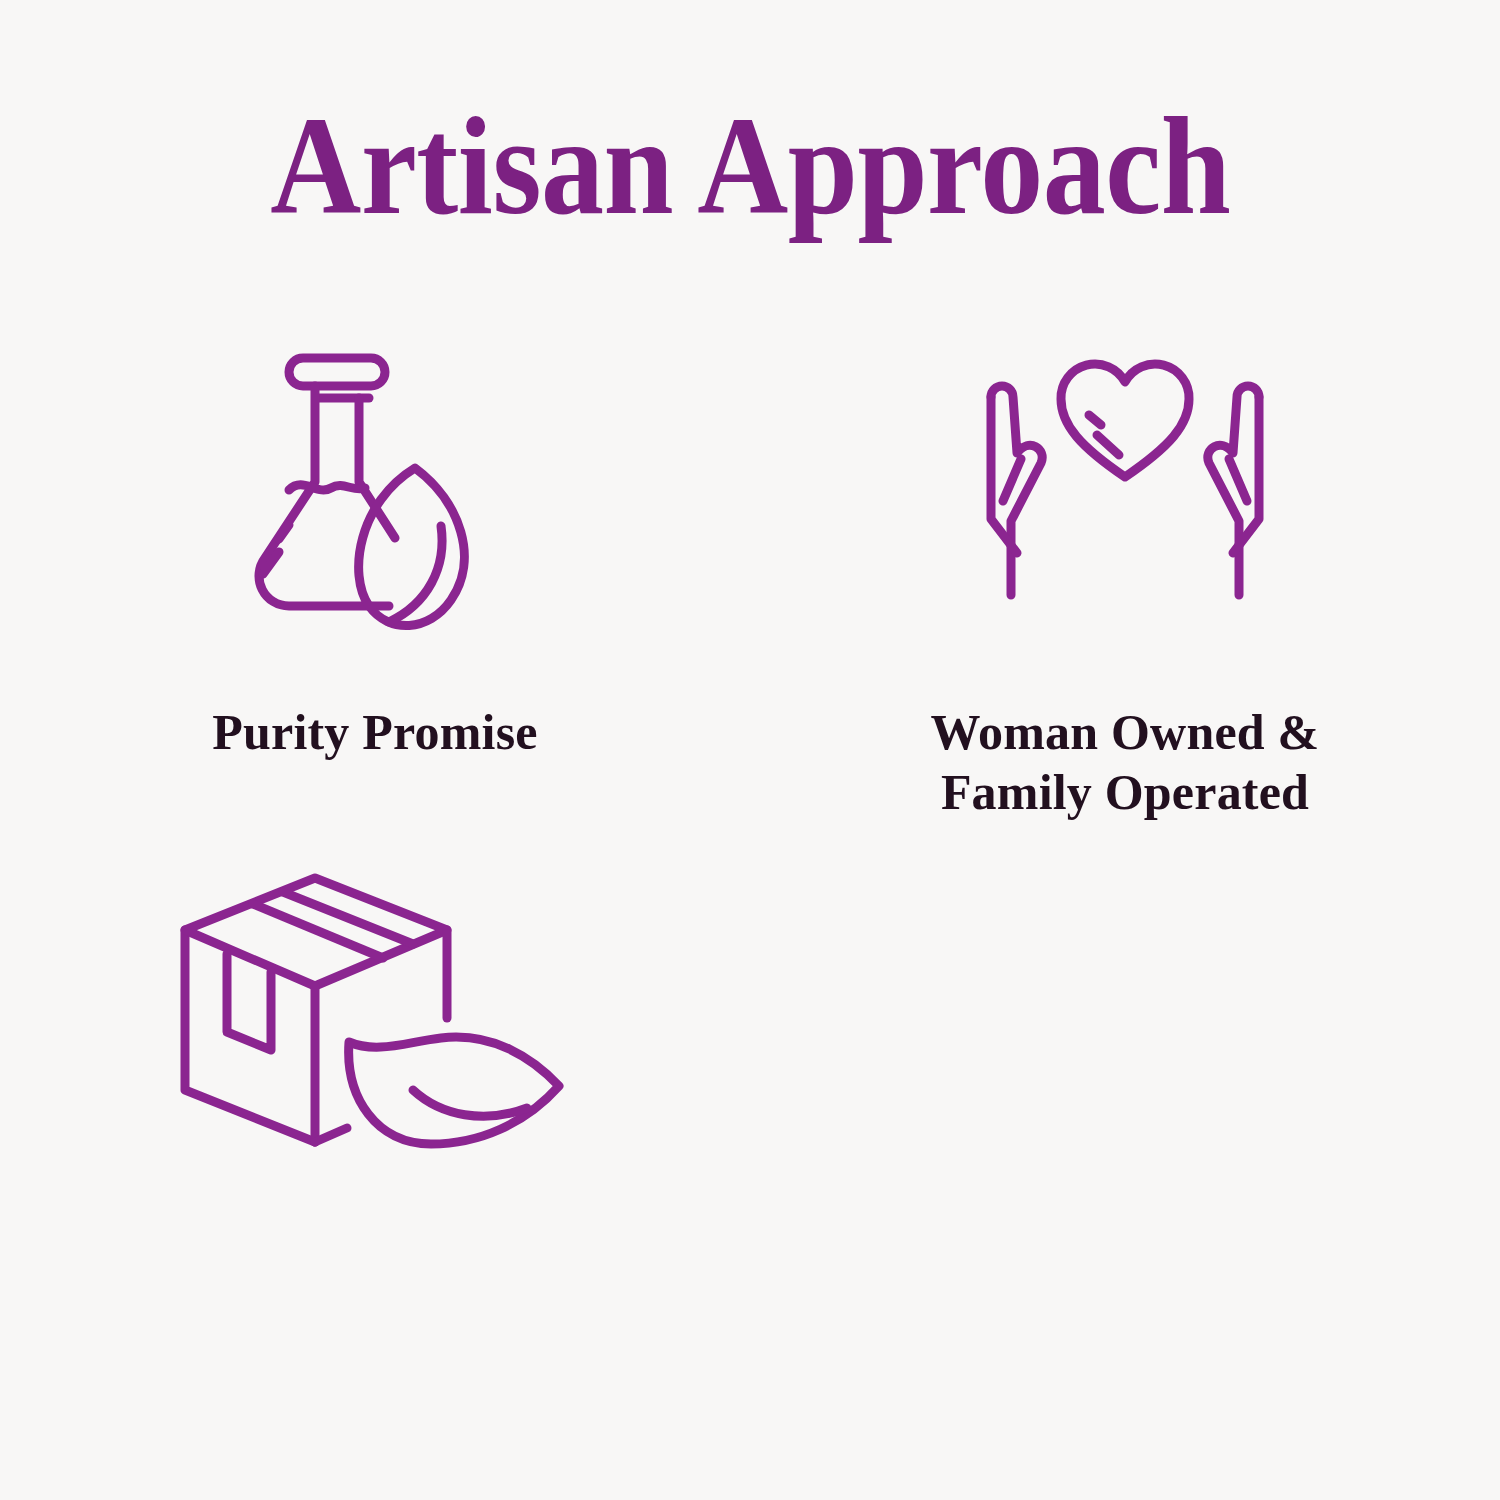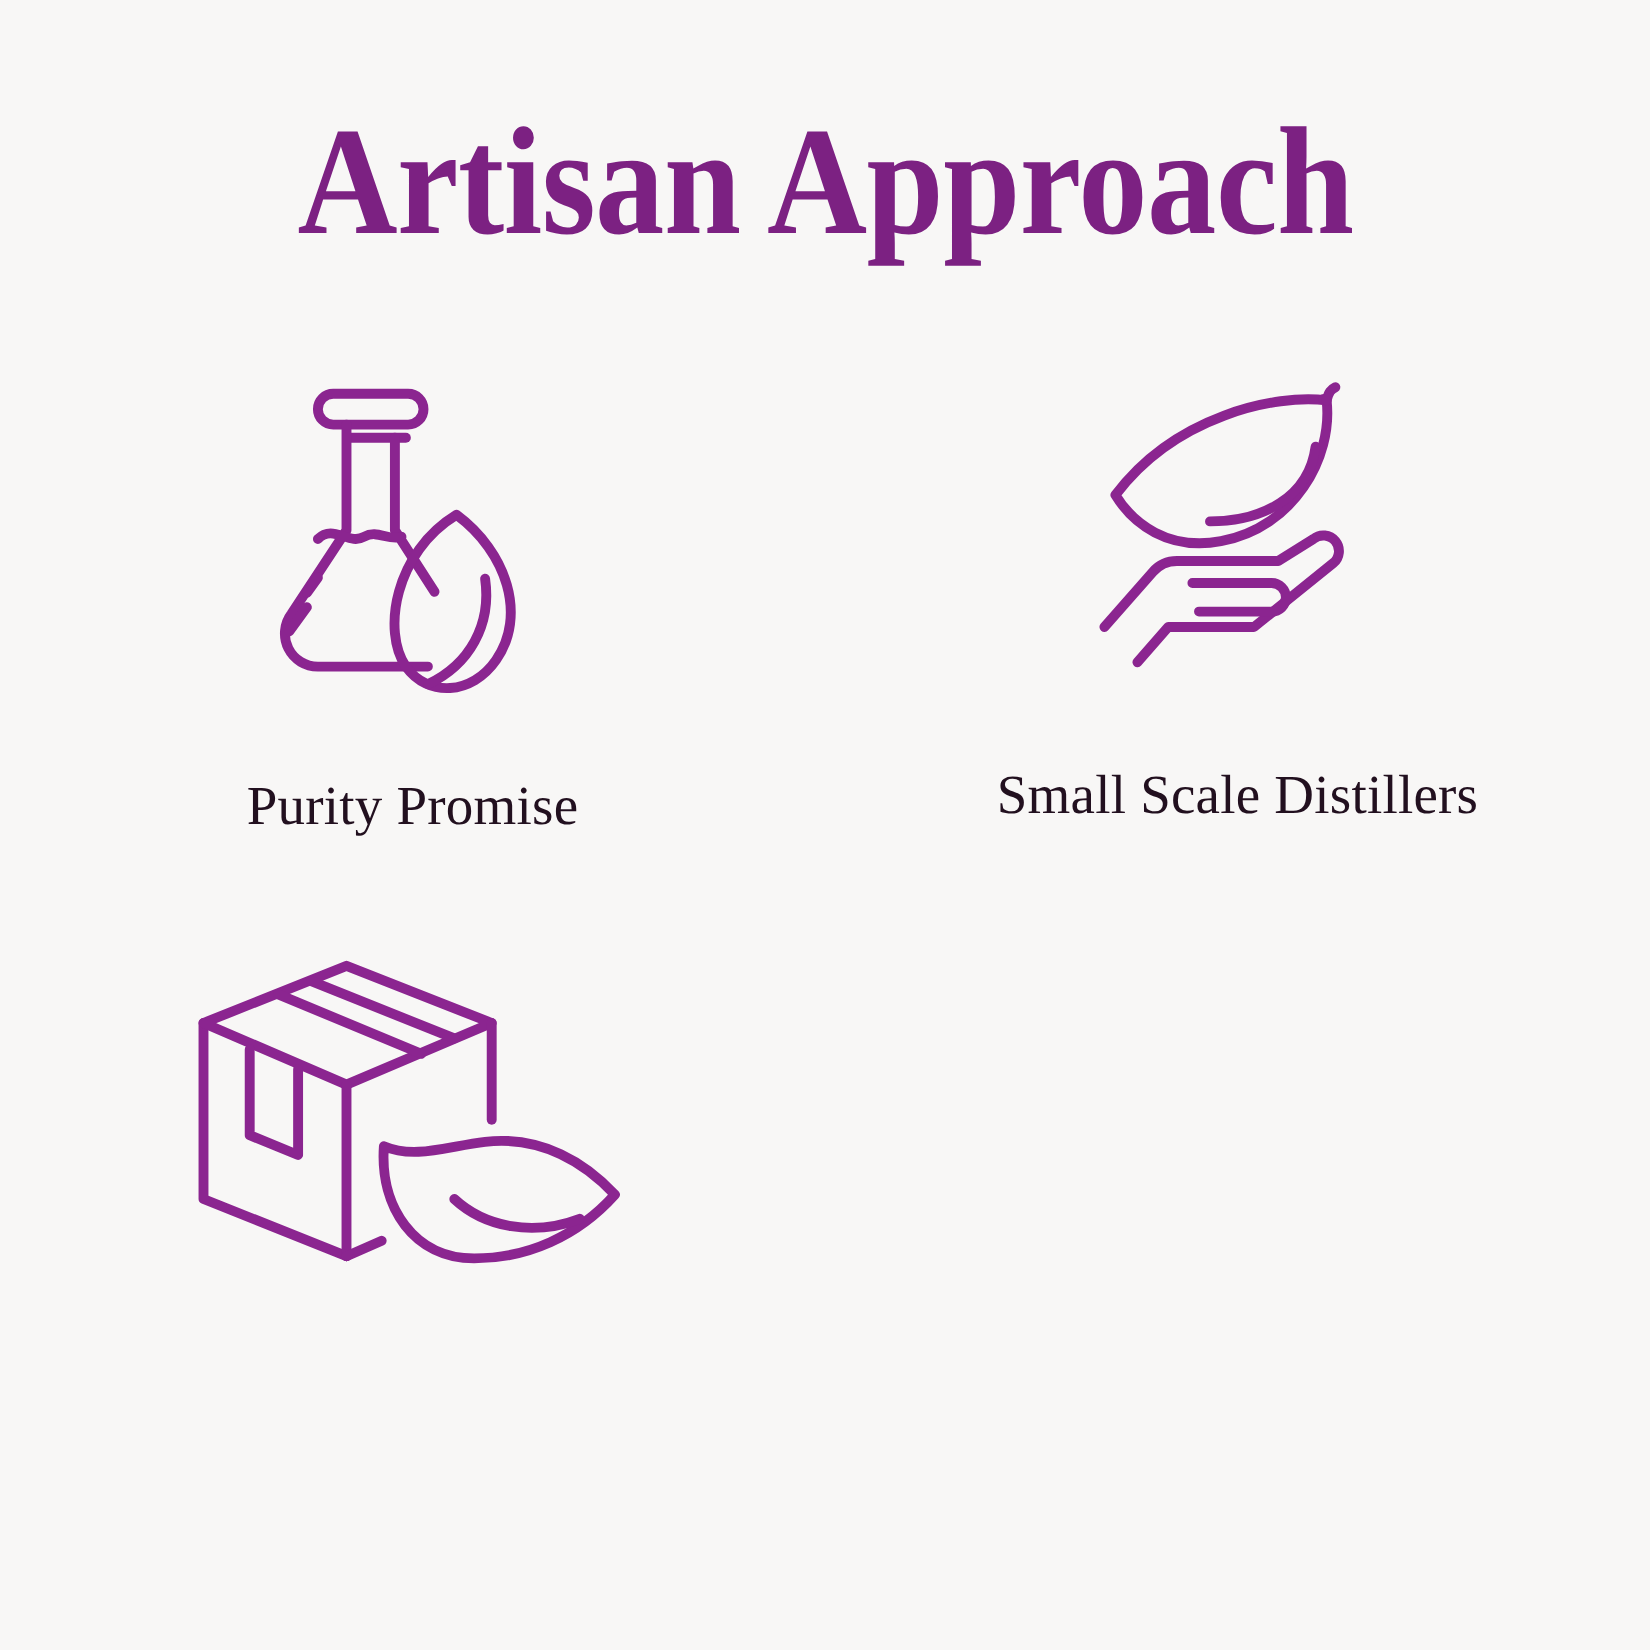--- a/index.html
+++ b/index.html
@@ -77,21 +77,21 @@
   }
   .feature-icon svg {
     display: block;
     overflow: visible;
   }
 
   .feature-label {
     margin: 0;
     color: #22101f;
     font-family: "Liberation Serif", "DejaVu Serif", serif;
-    font-weight: 400;
+    font-weight: 700;
     font-size: 50px;
     line-height: 1.20;
     text-align: center;
     letter-spacing: 0.2px;
     white-space: pre-line;
   }
 
   
   .feature.r1 .feature-icon { height: 300px; }
   .feature.r1 .feature-label { margin-top: 62px; }
@@ -136,38 +136,42 @@
           <path class="icon-stroke" d="M34 212 l-16 22"></path>
 
           <path class="icon-stroke" d="M170 128 c46 34 64 92 36 132 c-22 32 -62 34 -82 6 c-22 -32 -10 -104 46 -138 z"></path>
 
           <path class="icon-stroke" d="M196 186 c6 42 -14 78 -52 96"></path>
         </svg>
       </div>
       <p class="feature-label">Purity Promise</p>
     </div>
 
+    <div class="feature r1">
+      <div class="feature-icon">
+        <svg width="320" height="270" viewBox="0 0 320 270" aria-hidden="true">
 
-    <div class="feature r2">
-      <div class="feature-icon">
-        <svg width="250" height="260" viewBox="0 0 250 260" aria-hidden="true">
+          <path class="icon-stroke" d="M160 122 c-44 -30 -64 -52 -64 -78 a34 34 0 0 1 64 -17 a34 34 0 0 1 64 17 c0 26 -20 48 -64 78 z"></path>
 
-          <path class="icon-stroke" d="M14 100 c54 -72 146 -92 192 -86 c6 52 -30 116 -96 128 c-48 9 -80 -16 -96 -42 z"></path>
+          <path class="icon-stroke" d="M124 60 l12 10"></path>
+          <path class="icon-stroke" d="M132 80 l22 20"></path>
 
-          <path class="icon-stroke" d="M206 14 c-6 -1 -2 -2 0 0"></path>
-          <path class="icon-stroke" d="M206 14 c2 -8 4 -10 8 -12"></path>
+          <path class="icon-stroke" d="M26 42 a11 11 0 0 1 22 0 l4 56 c12 -16 30 -4 24 10 l-30 58 v74"></path>
+          <path class="icon-stroke" d="M26 42 v122 l26 34"></path>
+          <path class="icon-stroke" d="M56 104 l-18 42"></path>
 
-          <path class="icon-stroke" d="M196 56 c-6 46 -48 68 -96 68"></path>
-
-          <path class="icon-stroke" d="M4 220 l44 -50 c6 -7 14 -10 22 -10 h92 l32 -20 a14 14 0 0 1 18 22 l-72 58 h-78 l-28 32"></path>
-          <path class="icon-stroke" d="M84 180 h72 a13 13 0 0 1 0 26 h-66"></path>
+          <path class="icon-stroke" d="M294 42 a11 11 0 0 0 -22 0 l-4 56 c-12 -16 -30 -4 -24 10 l30 58 v74"></path>
+          <path class="icon-stroke" d="M294 42 v122 l-26 34"></path>
+          <path class="icon-stroke" d="M264 104 l18 42"></path>
         </svg>
       </div>
-      <p class="feature-label">Small Scale Distillers</p>
+      <p class="feature-label">Woman Owned &amp;
+Family Operated</p>
     </div>
+
 
     <div class="feature r2">
       <div class="feature-icon">
         <svg width="420" height="280" viewBox="0 0 420 280" aria-hidden="true">
 
           <path class="icon-stroke" d="M20 60 v160 l130 52"></path>
 
           <path class="icon-stroke" d="M20 60 L150 8 L282 60 L150 116 Z"></path>
 
           <path class="icon-stroke" d="M282 60 v88"></path>

